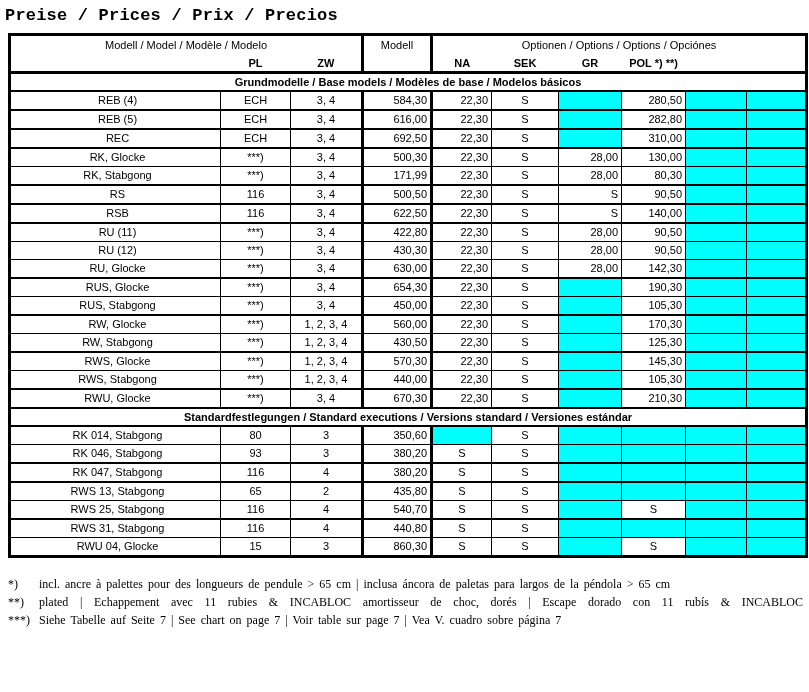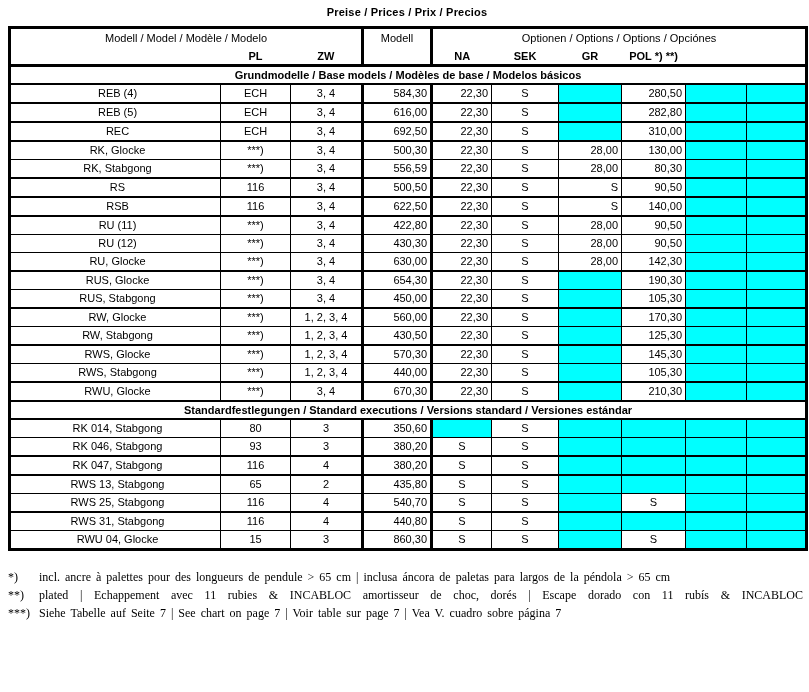--- a/index.html
+++ b/index.html
@@ -1,17 +1,17 @@
 <!DOCTYPE html>
 <html><head>
 <meta charset="utf-8">
 <style>
   html,body{margin:0;padding:0;background:#fff;}
   body{width:809px;height:692px;color:#000;font-family:"Liberation Sans",sans-serif;overflow:hidden;}
-  .title{font-family:Liberation Sans, sans-serif;font-weight:bold;font-size:11px;margin:6px 0 8px 5px;letter-spacing:.2px;text-align:center;}
+  .title{font-family:Liberation Mono, monospace;font-weight:bold;font-size:17px;margin:6px 0 8px 5px;letter-spacing:.2px;}
   table.price{border-collapse:collapse;table-layout:fixed;margin-left:8px;width:797px;border:3px solid #000;}
   th,td{padding:0;font-size:11px;font-weight:normal;overflow:hidden;white-space:nowrap;line-height:13px;vertical-align:middle;}
   thead th{border:0;height:19px;text-align:center;}
   thead tr.sub th{height:16px;border-bottom:3px solid #000;font-weight:bold;}
   thead th.h-model{border-right:3px solid #000;}
   thead th.h-basis{border-left:3px solid #000;border-right:3px solid #000;border-bottom:3px solid #000;vertical-align:top;padding-top:3px;}
   tbody td{border-left:1px solid #000;height:17px;}
   tbody td.col-basis{border-left:3px solid #000;border-right:3px solid #000;}
   tbody tr.sep-thin td{border-bottom:1px solid #000;}
   tbody tr.sep-thick td{border-bottom:2px solid #000;}
@@ -111,21 +111,21 @@
         <td class="col-sek a-center">S</td>
         <td class="col-gr a-right">28,00</td>
         <td class="col-pol a-right">130,00</td>
         <td class="col-x1 a-center hl"></td>
         <td class="col-x2 a-center hl"></td>
       </tr>
       <tr class="sep-thick">
         <td class="col-name a-left">RK, Stabgong</td>
         <td class="col-pl a-center">***)</td>
         <td class="col-zw a-center">3, 4</td>
-        <td class="col-basis a-right">556,59</td>
+        <td class="col-basis a-right">171,99</td>
         <td class="col-na a-right">22,30</td>
         <td class="col-sek a-center">S</td>
         <td class="col-gr a-right">28,00</td>
         <td class="col-pol a-right">80,30</td>
         <td class="col-x1 a-center hl"></td>
         <td class="col-x2 a-center hl"></td>
       </tr>
       <tr class="sep-thick">
         <td class="col-name a-left">RS</td>
         <td class="col-pl a-center">116</td>

